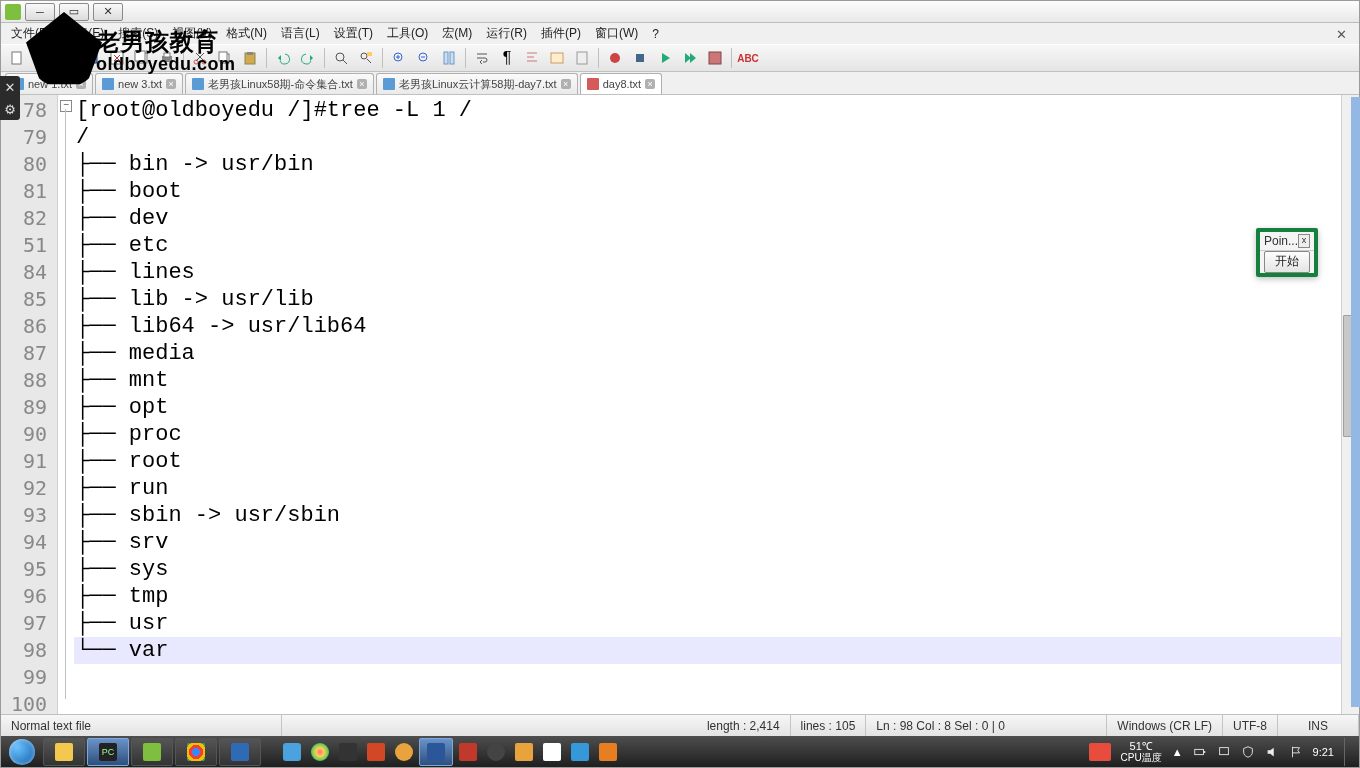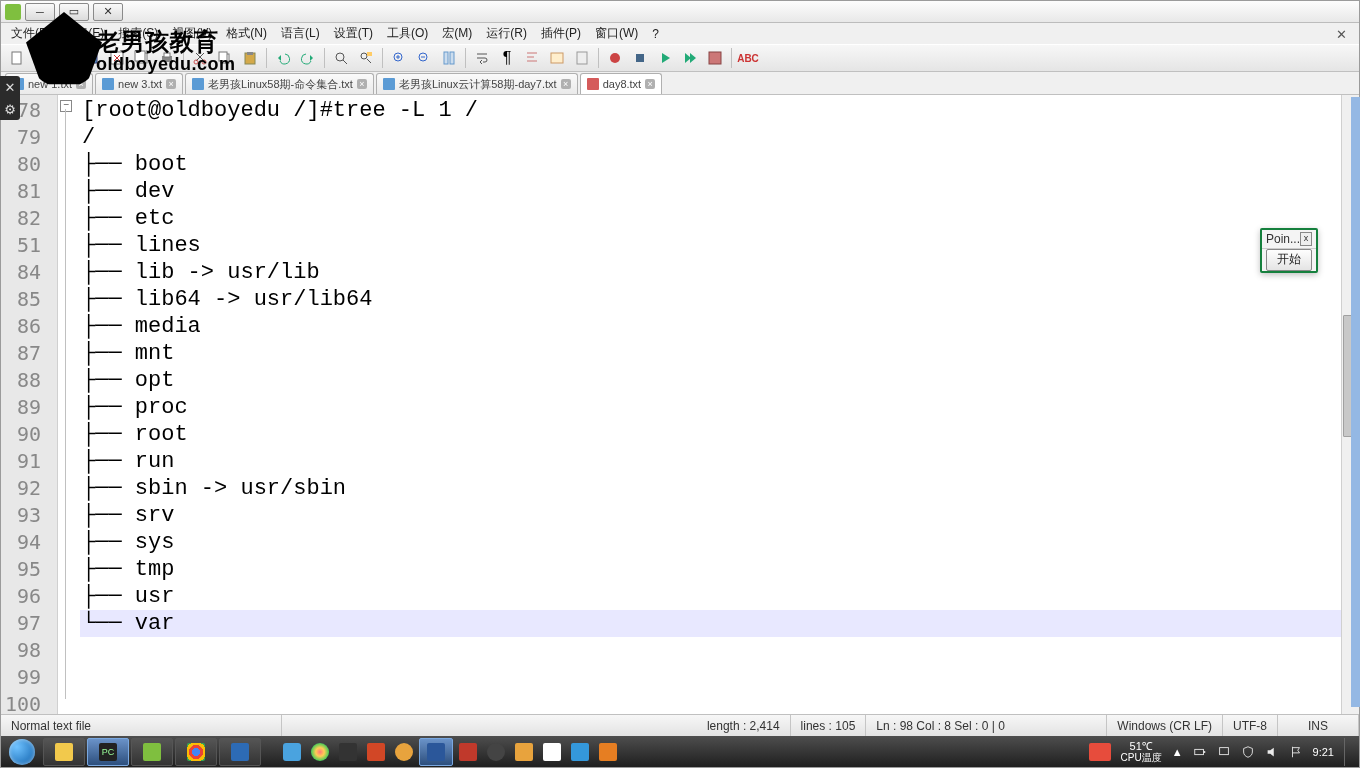--- a/index.html
+++ b/index.html
@@ -17,45 +17,45 @@
 .tsep{width:1px;height:20px;background:#c0c0c0;margin:0 3px}
 .tbtn svg{width:16px;height:16px}
 .tabbar{height:22px;background:#f0f0f0;border-bottom:1px solid #c0c0c0;display:flex;align-items:flex-end;padding-left:4px}
 .tab{height:20px;border:1px solid #b0b0b0;border-bottom:none;background:linear-gradient(#fafafa,#eaeaea);border-radius:3px 3px 0 0;display:flex;align-items:center;font-size:11px;padding:0 6px;margin-right:2px;gap:4px;color:#444}
 .tab.active{background:#fff}
 .tab .ficon{width:12px;height:12px;background:#5b9bd5;border-radius:1px;display:inline-block}
 .tab.dirty .ficon{background:#d55b5b}
 .tab .tclose{width:10px;height:10px;background:#b0b0b0;border-radius:2px;font-size:9px;color:#fff;display:flex;align-items:center;justify-content:center;line-height:1}
 .editor{flex:1;display:flex;background:#fff;position:relative;overflow:hidden}
 .gutter{width:56px;background:#e8e8e8;border-right:1px solid #d0d0d0;font-family:Consolas,monospace;font-size:20px;color:#888;text-align:right;padding-top:2px}
-.gutter div{height:27px;line-height:27px;padding-right:16px}
+.gutter div{height:27px;line-height:27px;padding-right:10px}
 .content{flex:1;font-family:Consolas,"Courier New",monospace;font-size:22px;color:#000;padding-top:2px;position:relative}
 .content .line{height:27px;line-height:27px;white-space:pre;padding-left:2px}
 .content .fold{position:absolute;left:0;top:0;width:14px;bottom:0}
 .content .fold .m{position:absolute;left:2px;width:10px;height:10px;border:1px solid #888;background:#fff;font-size:10px;line-height:9px;text-align:center;color:#555}
 .content .vline{position:absolute;left:7px;top:14px;width:1px;height:590px;background:#c0c0c0}
 .content .curline{background:#e8e8ff}
-.content .textarea{margin-left:22px}
+.content .textarea{margin-left:16px}
 .vscroll{width:17px;background:#f0f0f0;border-left:1px solid #d0d0d0;position:relative}
 .vscroll .thumb{position:absolute;left:1px;right:1px;top:220px;height:120px;background:#c8c8c8;border:1px solid #a0a0a0;border-radius:1px}
 .statusbar{height:21px;background:linear-gradient(#f7f7f7,#e3e3e3);border-top:1px solid #c0c0c0;display:flex;align-items:center;font-size:12px;color:#333}
 .statusbar .cell{padding:0 10px;border-right:1px solid #c5c5c5;height:100%;display:flex;align-items:center}
 .statusbar .spacer{flex:1}
 .taskbar{height:31px;background:linear-gradient(#4e4e4e,#1f1f1f);display:flex;align-items:center;padding:0 2px;gap:2px}
 .start{width:38px;height:28px;border-radius:3px;display:flex;align-items:center;justify-content:center}
 .start .orb{width:26px;height:26px;border-radius:50%;background:radial-gradient(circle at 30% 30%,#6fc2ff,#0a5ca8);box-shadow:inset 0 0 4px rgba(255,255,255,.6)}
 .task{width:40px;height:26px;border:1px solid #555;border-radius:2px;background:linear-gradient(#555,#333);display:flex;align-items:center;justify-content:center}
 .task.active{background:linear-gradient(#6a92c8,#2d4f7d);border-color:#7aa8e0}
 .task .ico{width:18px;height:18px;border-radius:2px}
 .tray{margin-left:auto;display:flex;align-items:center;gap:10px;color:#fff;font-size:11px;padding-right:4px}
 .tray .trayico{width:14px;height:14px;opacity:.9}
 .watermark{position:absolute;left:26px;top:12px;display:flex;align-items:center;gap:0px;z-index:50;pointer-events:none}
 .watermark .drop{width:76px;height:76px;background:#000;clip-path:polygon(50% 0,100% 40%,80% 95%,20% 95%,0 40%);border-radius:40% 40% 50% 50%}
 .watermark .txt{font-size:22px;color:#010101;font-weight:700;letter-spacing:.5px;margin-left:-6px;font-family:Arial,sans-serif}
-.macro-tb{position:absolute;right:42px;top:228px;width:54px;background:#f4f4f4;border:2px solid #15803d;border-radius:2px;box-shadow:0 2px 6px rgba(0,0,0,.25);z-index:40;font-size:12px}
+.macro-tb{position:absolute;right:42px;top:228px;width:54px;background:#f4f4f4;border:4px solid #15803d;border-radius:2px;box-shadow:0 2px 6px rgba(0,0,0,.25);z-index:40;font-size:12px}
 .macro-tb .hdr{display:flex;align-items:center;justify-content:space-between;padding:2px 4px;border-bottom:1px solid #ccc;color:#333}
 .macro-tb .hdr .x{width:12px;height:12px;border:1px solid #888;font-size:9px;line-height:10px;text-align:center;background:#eee}
 .macro-tb .btn{margin:0 auto;width:44px;height:20px;border:1px solid #888;background:linear-gradient(#fefefe,#e4e4e4);border-radius:2px;text-align:center;line-height:19px;font-size:12px;color:#222}
 .sidetab{position:absolute;left:0;top:76px;width:20px;height:44px;background:#2b2b2b;border-radius:0 3px 3px 0;z-index:60;display:flex;flex-direction:column;align-items:center;justify-content:space-around;color:#ddd;font-size:13px}
 .bluescroll{position:absolute;right:0;top:97px;width:9px;height:610px;background:#94b8e4;z-index:45}
 </style>
 </head>
 <body>
 
 <div class="window">
@@ -304,20 +304,21 @@
         <div>100</div>
       </div>
     <div class="content">
       <div class="fold">
         <div class="m" style="top:5px">−</div>
         <div class="vline"></div>
       </div>
       <div class="textarea" id="lines">
           <div class="line">[root@oldboyedu /]#tree -L 1 /</div>
           <div class="line">/</div>
+          <div class="line">├── bin -&gt; usr/bin</div>
           <div class="line">├── boot</div>
           <div class="line">├── dev</div>
           <div class="line">├── etc</div>
           <div class="line">├── lines</div>
           <div class="line">├── lib -&gt; usr/lib</div>
           <div class="line">├── lib64 -&gt; usr/lib64</div>
           <div class="line">├── media</div>
           <div class="line">├── mnt</div>
           <div class="line">├── opt</div>
           <div class="line">├── proc</div>

